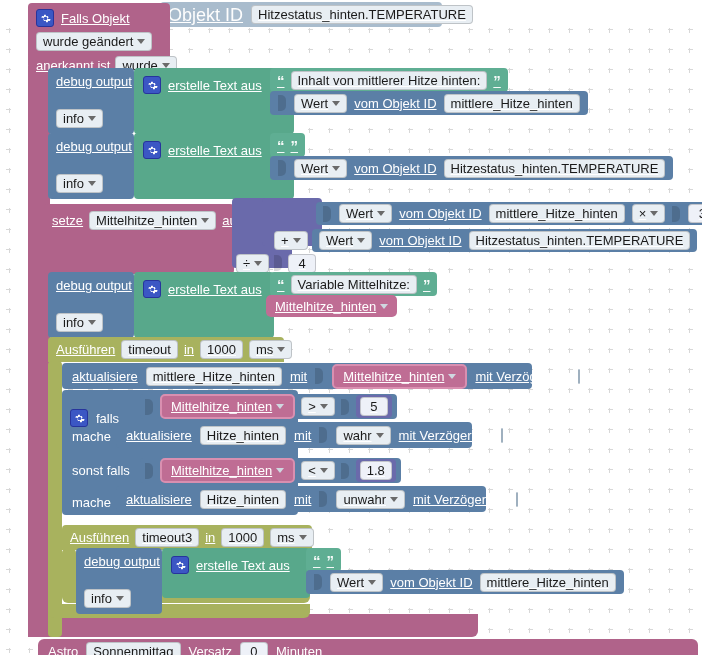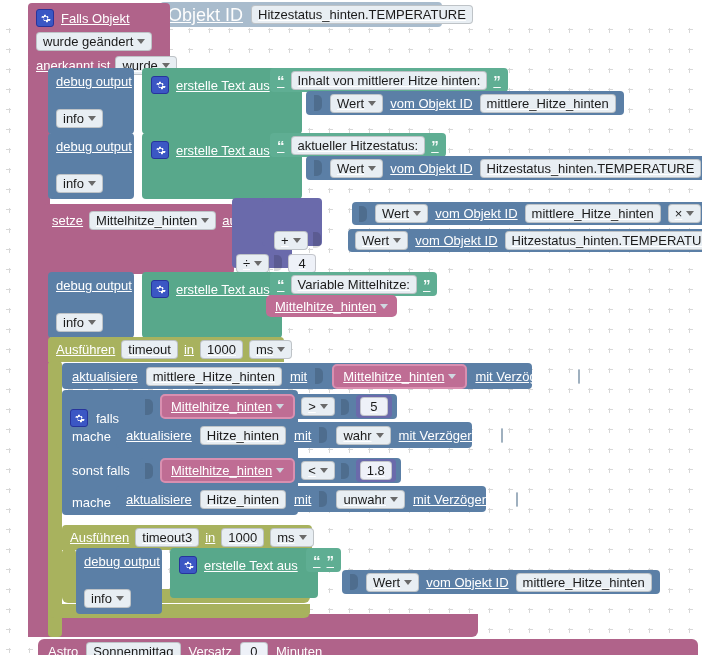--- a/index.html
+++ b/index.html
@@ -77,23 +77,23 @@
     margin-right:1px;flex:0 0 auto;
   }
   .checkbox{
     display:inline-block;width:13px;height:13px;border-radius:3px;
     background:#c6d3de;border:1px solid #9fb0bf;
   }
 
   
   .c-trigger{background:#b0638a;}      
   .c-debug{background:#5b7fa6;}        
-  .c-text{background:#58a88b;margin-left:8px;}         
+  .c-text{background:#58a88b;}         
   .c-text-lit{background:#5fae93;}
-  .c-value{background:#5b7fa6;margin-left:36px;}        
+  .c-value{background:#5b7fa6;}        
   .c-math{background:#6a6aab;}         
   .c-timeout{background:#a8b25e;}      
   .c-var{background:#bf6d94;}          
   .c-objid{background:#a9bccd;}
 
   .quote{font-size:15px;font-weight:bold;color:#ffffff;opacity:.95;}
 
   
   #b-falls{left:28px;top:3px;width:142px;height:66px;border-radius:4px 4px 4px 4px;}
   #b-falls .hdr{display:flex;align-items:center;gap:7px;padding:6px 8px 0 8px;}
@@ -267,21 +267,20 @@
       <span class="gear">
         <svg width="11" height="11" viewBox="0 0 24 24">
               <path fill="#ffffff" d="M12 8a4 4 0 1 0 0 8 4 4 0 0 0 0-8zm9.4 4.9l1.9 1.5-1.9 3.3-2.3-.9a7.6 7.6 0 0 1-1.6.9l-.4 2.4h-3.8l-.4-2.4a7.6 7.6 0 0 1-1.6-.9l-2.3.9-1.9-3.3 1.9-1.5a7.7 7.7 0 0 1 0-1.8L2.7 9.6l1.9-3.3 2.3.9c.5-.4 1-.7 1.6-.9l.4-2.4h3.8l.4 2.4c.6.2 1.1.5 1.6.9l2.3-.9 1.9 3.3-1.9 1.5c.1.6.1 1.2 0 1.8z"></path>
             </svg>
       </span>
       <span class="lbl">erstelle Text aus</span>
     </div>
   </div>
   <div class="blk c-text-lit" id="lit2">
     <span class="quote">“</span>
-    <span class="field">aktueller Hitzestatus:</span>
     <span class="quote">”</span>
   </div>
   <div class="blk c-value" id="val2">
     <span class="socket"></span>
     <span class="field">
           <span>Wert</span>
           <i class="caret"></i>
         </span>
     <span class="lbl">vom Objekt ID</span>
     <span class="field">Hitzestatus_hinten.TEMPERATURE</span>

